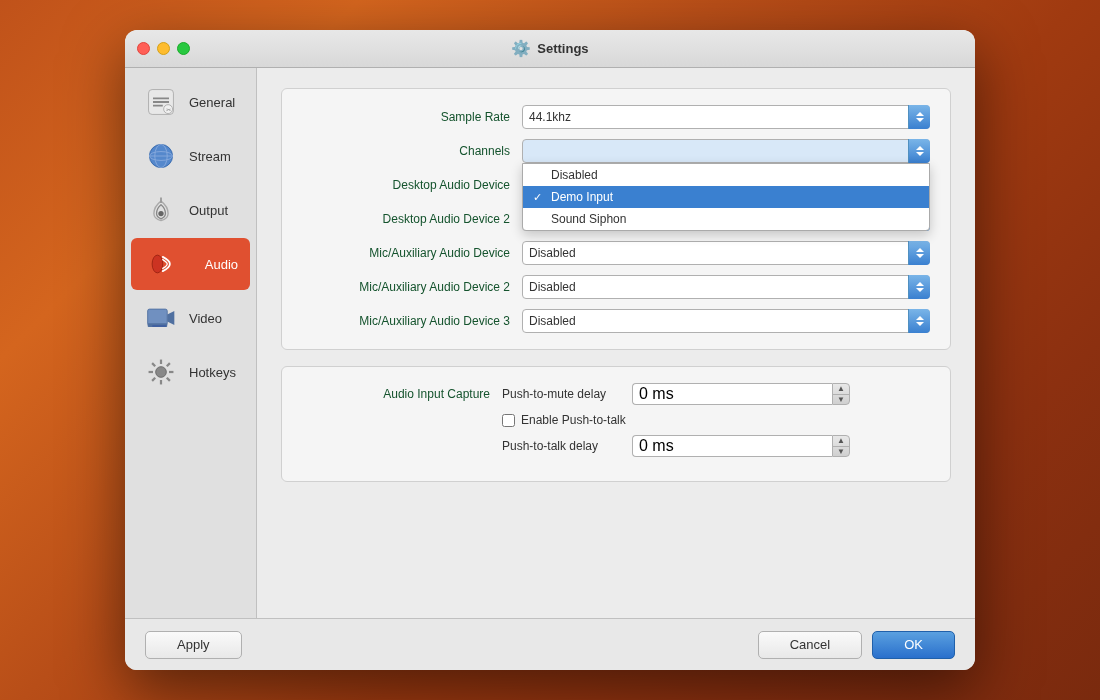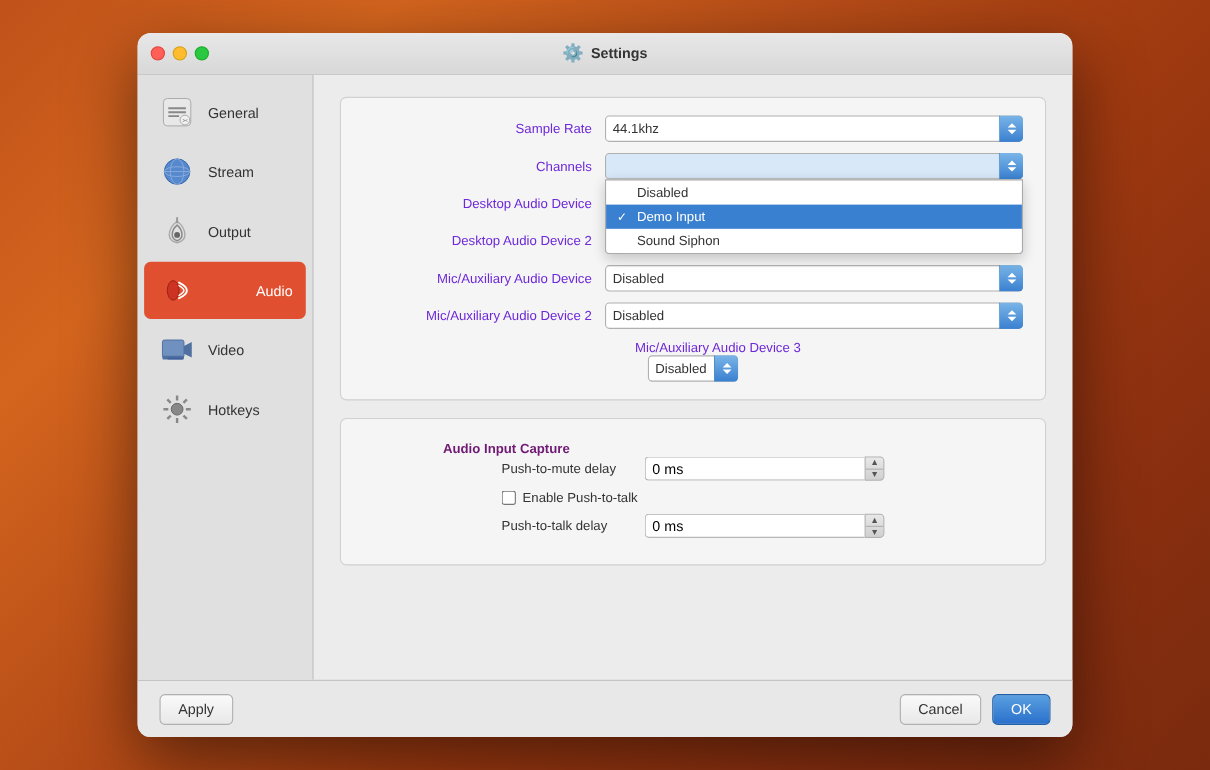--- a/index.html
+++ b/index.html
@@ -58,21 +58,21 @@
     }
     .settings-icon {
       font-size: 16px;
     }
     .window-body {
       display: flex;
       flex: 1;
       overflow: hidden;
     }
     .sidebar {
-      width: 160px;
+      width: 132px;
       background: #e0e0e0;
       border-right: 1px solid #c0c0c0;
       padding: 8px 0;
       display: flex;
       flex-direction: column;
       gap: 2px;
     }
     .sidebar-item {
       display: flex;
       align-items: center;
@@ -115,27 +115,26 @@
       padding: 16px 20px;
       margin-bottom: 16px;
     }
     .form-row {
       display: flex;
       align-items: center;
       margin-bottom: 10px;
     }
     .form-row:last-child {
       margin-bottom: 0;
-      flex-direction: column;
     }
     .form-label {
       width: 220px;
       text-align: right;
       font-size: 12px;
-      color: #6d28d9;
+      color: #14532d;
       padding-right: 12px;
     }
     .select-wrapper {
       flex: 1;
       position: relative;
       display: flex;
     }
     .select-arrow {
       position: absolute;
       right: 0;
@@ -197,27 +196,26 @@
     }
     
     .capture-section {
       background: #f5f5f5;
       border: 1px solid #d0d0d0;
       border-radius: 6px;
       padding: 16px 20px;
     }
     .capture-section-title {
       font-size: 12px;
-      color: #701a75;
+      color: #14532d;
       width: 200px;
       text-align: right;
       padding-right: 12px;
       align-self: flex-start;
       padding-top: 4px;
-      font-weight: bold;
     }
     .capture-content {
       flex: 1;
     }
     .checkbox-row {
       display: flex;
       align-items: center;
       gap: 6px;
       margin-bottom: 8px;
     }
@@ -244,21 +242,21 @@
       display: flex;
       align-items: center;
     }
     .delay-input {
       width: 200px;
       height: 22px;
       background: white;
       border: 1px solid #b0b0b0;
       border-radius: 4px 0 0 4px;
       padding: 0 6px;
-      font-size: 13px;
+      font-size: 16px;
       border-right: none;
     }
     .stepper {
       width: 18px;
       height: 22px;
       background: linear-gradient(180deg, #e8e8e8, #d0d0d0);
       border: 1px solid #b0b0b0;
       border-radius: 0 4px 4px 0;
       display: flex;
       flex-direction: column;
@@ -280,21 +278,21 @@
       height: 52px;
       background: #e8e8e8;
       border-top: 1px solid #c0c0c0;
       display: flex;
       align-items: center;
       padding: 0 20px;
       justify-content: space-between;
     }
     .btn {
       height: 28px;
-      padding: 0 16px;
+      padding: 0 31px;
       border-radius: 5px;
       font-size: 13px;
       cursor: pointer;
       border: 1px solid #b0b0b0;
       font-family: inherit;
     }
     .btn-default {
       background: linear-gradient(180deg, #fafafa, #e8e8e8);
       color: #333;
     }

